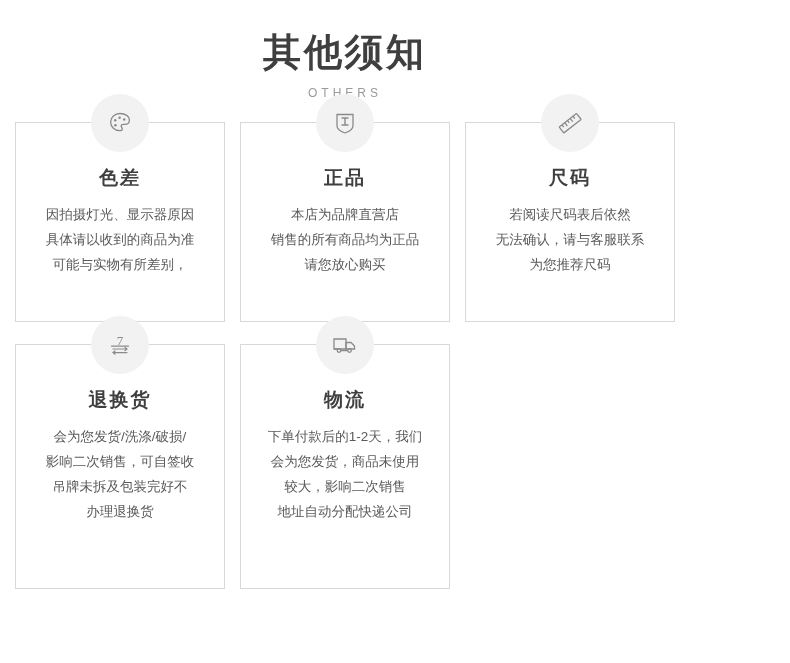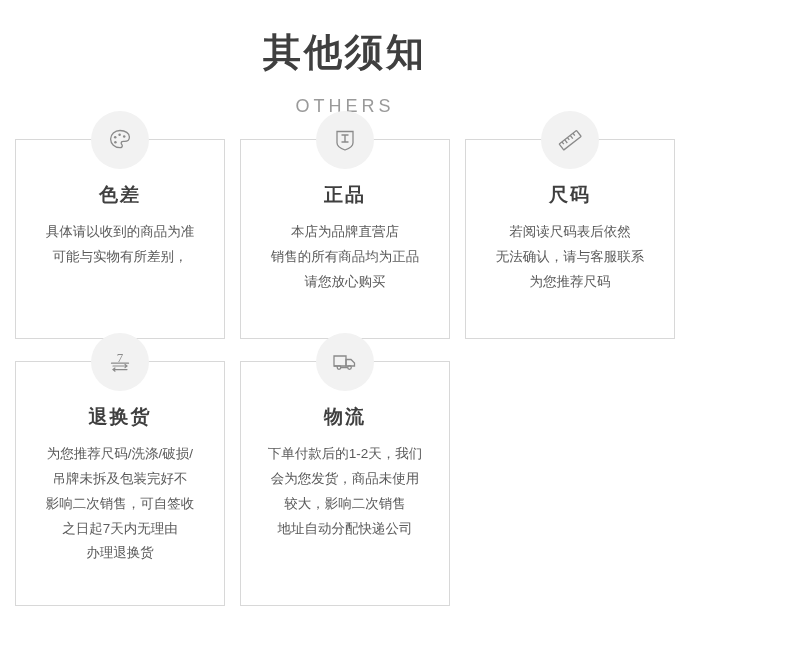--- a/index.html
+++ b/index.html
@@ -25,24 +25,24 @@
     padding-top: 30px;
   }
   .header-title {
     font-size: 38px;
     font-weight: bold;
     color: #3f3f3f;
     letter-spacing: 3px;
     line-height: 1.2;
   }
   .header-sub {
-    font-size: 18px;
+    font-size: 12px;
     color: #9a9a9a;
     letter-spacing: 4px;
-    margin-top: 20px;
+    margin-top: 10px;
     font-weight: normal;
   }
   .grid {
     margin: 22px auto 0 auto;
     width: 660px;
     display: grid;
     grid-template-columns: repeat(3, 210px);
     grid-template-rows: 200px 245px;
     column-gap: 15px;
     row-gap: 22px;
@@ -104,20 +104,21 @@
         <svg width="30" height="30" viewBox="0 0 30 30" fill="none" stroke="#8a8a8a" stroke-width="1.3">
           <path d="M15 5.5c-5.2 0-9.4 3.8-9.4 8.6 0 4.8 4.2 8.6 9.4 8.6 1.5 0 2.3-.9 2.3-1.9 0-.6-.3-1-.6-1.4-.3-.4-.5-.7-.5-1.2 0-1 .9-1.8 2-1.8h1.4c2.9 0 4.8-1.9 4.8-4.5 0-3.6-4-6.4-9.4-6.4z"></path>
           <circle cx="10.2" cy="12.2" r="1.25" fill="#8a8a8a" stroke="none"></circle>
           <circle cx="14.6" cy="9.8" r="1.25" fill="#8a8a8a" stroke="none"></circle>
           <circle cx="19.2" cy="11.4" r="1.25" fill="#8a8a8a" stroke="none"></circle>
           <circle cx="10.4" cy="17.2" r="1.25" fill="#8a8a8a" stroke="none"></circle>
         </svg>
       </div>
       <div class="card-title">色差</div>
       <div class="card-body">
+        <div>因拍摄灯光、显示器原因</div>
         <div>具体请以收到的商品为准</div>
         <div>可能与实物有所差别，</div>
       </div>
     </div>
 
     <div class="card">
       <div class="icon-badge">
         <svg width="30" height="30" viewBox="0 0 30 30" fill="none" stroke="#8a8a8a" stroke-width="1.3">
           <path d="M7 6.5h16v11.2c0 3.2-3.1 5.6-8 7.3-4.9-1.7-8-4.1-8-7.3V6.5z"></path>
           <path d="M11.5 10h7M15 10v7M11.5 17h7" stroke-width="1.4"></path>
@@ -153,24 +154,23 @@
       <div class="icon-badge">
         <svg width="34" height="34" viewBox="0 0 34 34" fill="none" stroke="#8a8a8a" stroke-width="1.3" stroke-linecap="round">
           <text x="17" y="16.5" font-family="Liberation Serif, serif" font-size="13" fill="#8a8a8a" stroke="none" text-anchor="middle">7</text>
           <path d="M8.5 18.2h17" stroke-width="1.2"></path>
           <path d="M10 21h14M22 19.4l2 1.6-2 1.6" stroke-width="1.2"></path>
           <path d="M24 24.6H10M12 23l-2 1.6 2 1.6" stroke-width="1.2"></path>
         </svg>
       </div>
       <div class="card-title">退换货</div>
       <div class="card-body">
-        <div>为您推荐尺码/洗涤/破损/</div>
+        <div>会为您发货/洗涤/破损/</div>
+        <div>影响二次销售，可自签收</div>
         <div>吊牌未拆及包装完好不</div>
-        <div>影响二次销售，可自签收</div>
-        <div>之日起7天内无理由</div>
         <div>办理退换货</div>
       </div>
     </div>
 
     <div class="card">
       <div class="icon-badge">
         <svg width="32" height="32" viewBox="0 0 32 32" fill="none" stroke="#8a8a8a" stroke-width="1.3">
           <path d="M5 10h12v10H5z"></path>
           <path d="M17 13.5h5l3.5 3.5V20H17z"></path>
           <circle cx="10" cy="21.5" r="1.8"></circle>

